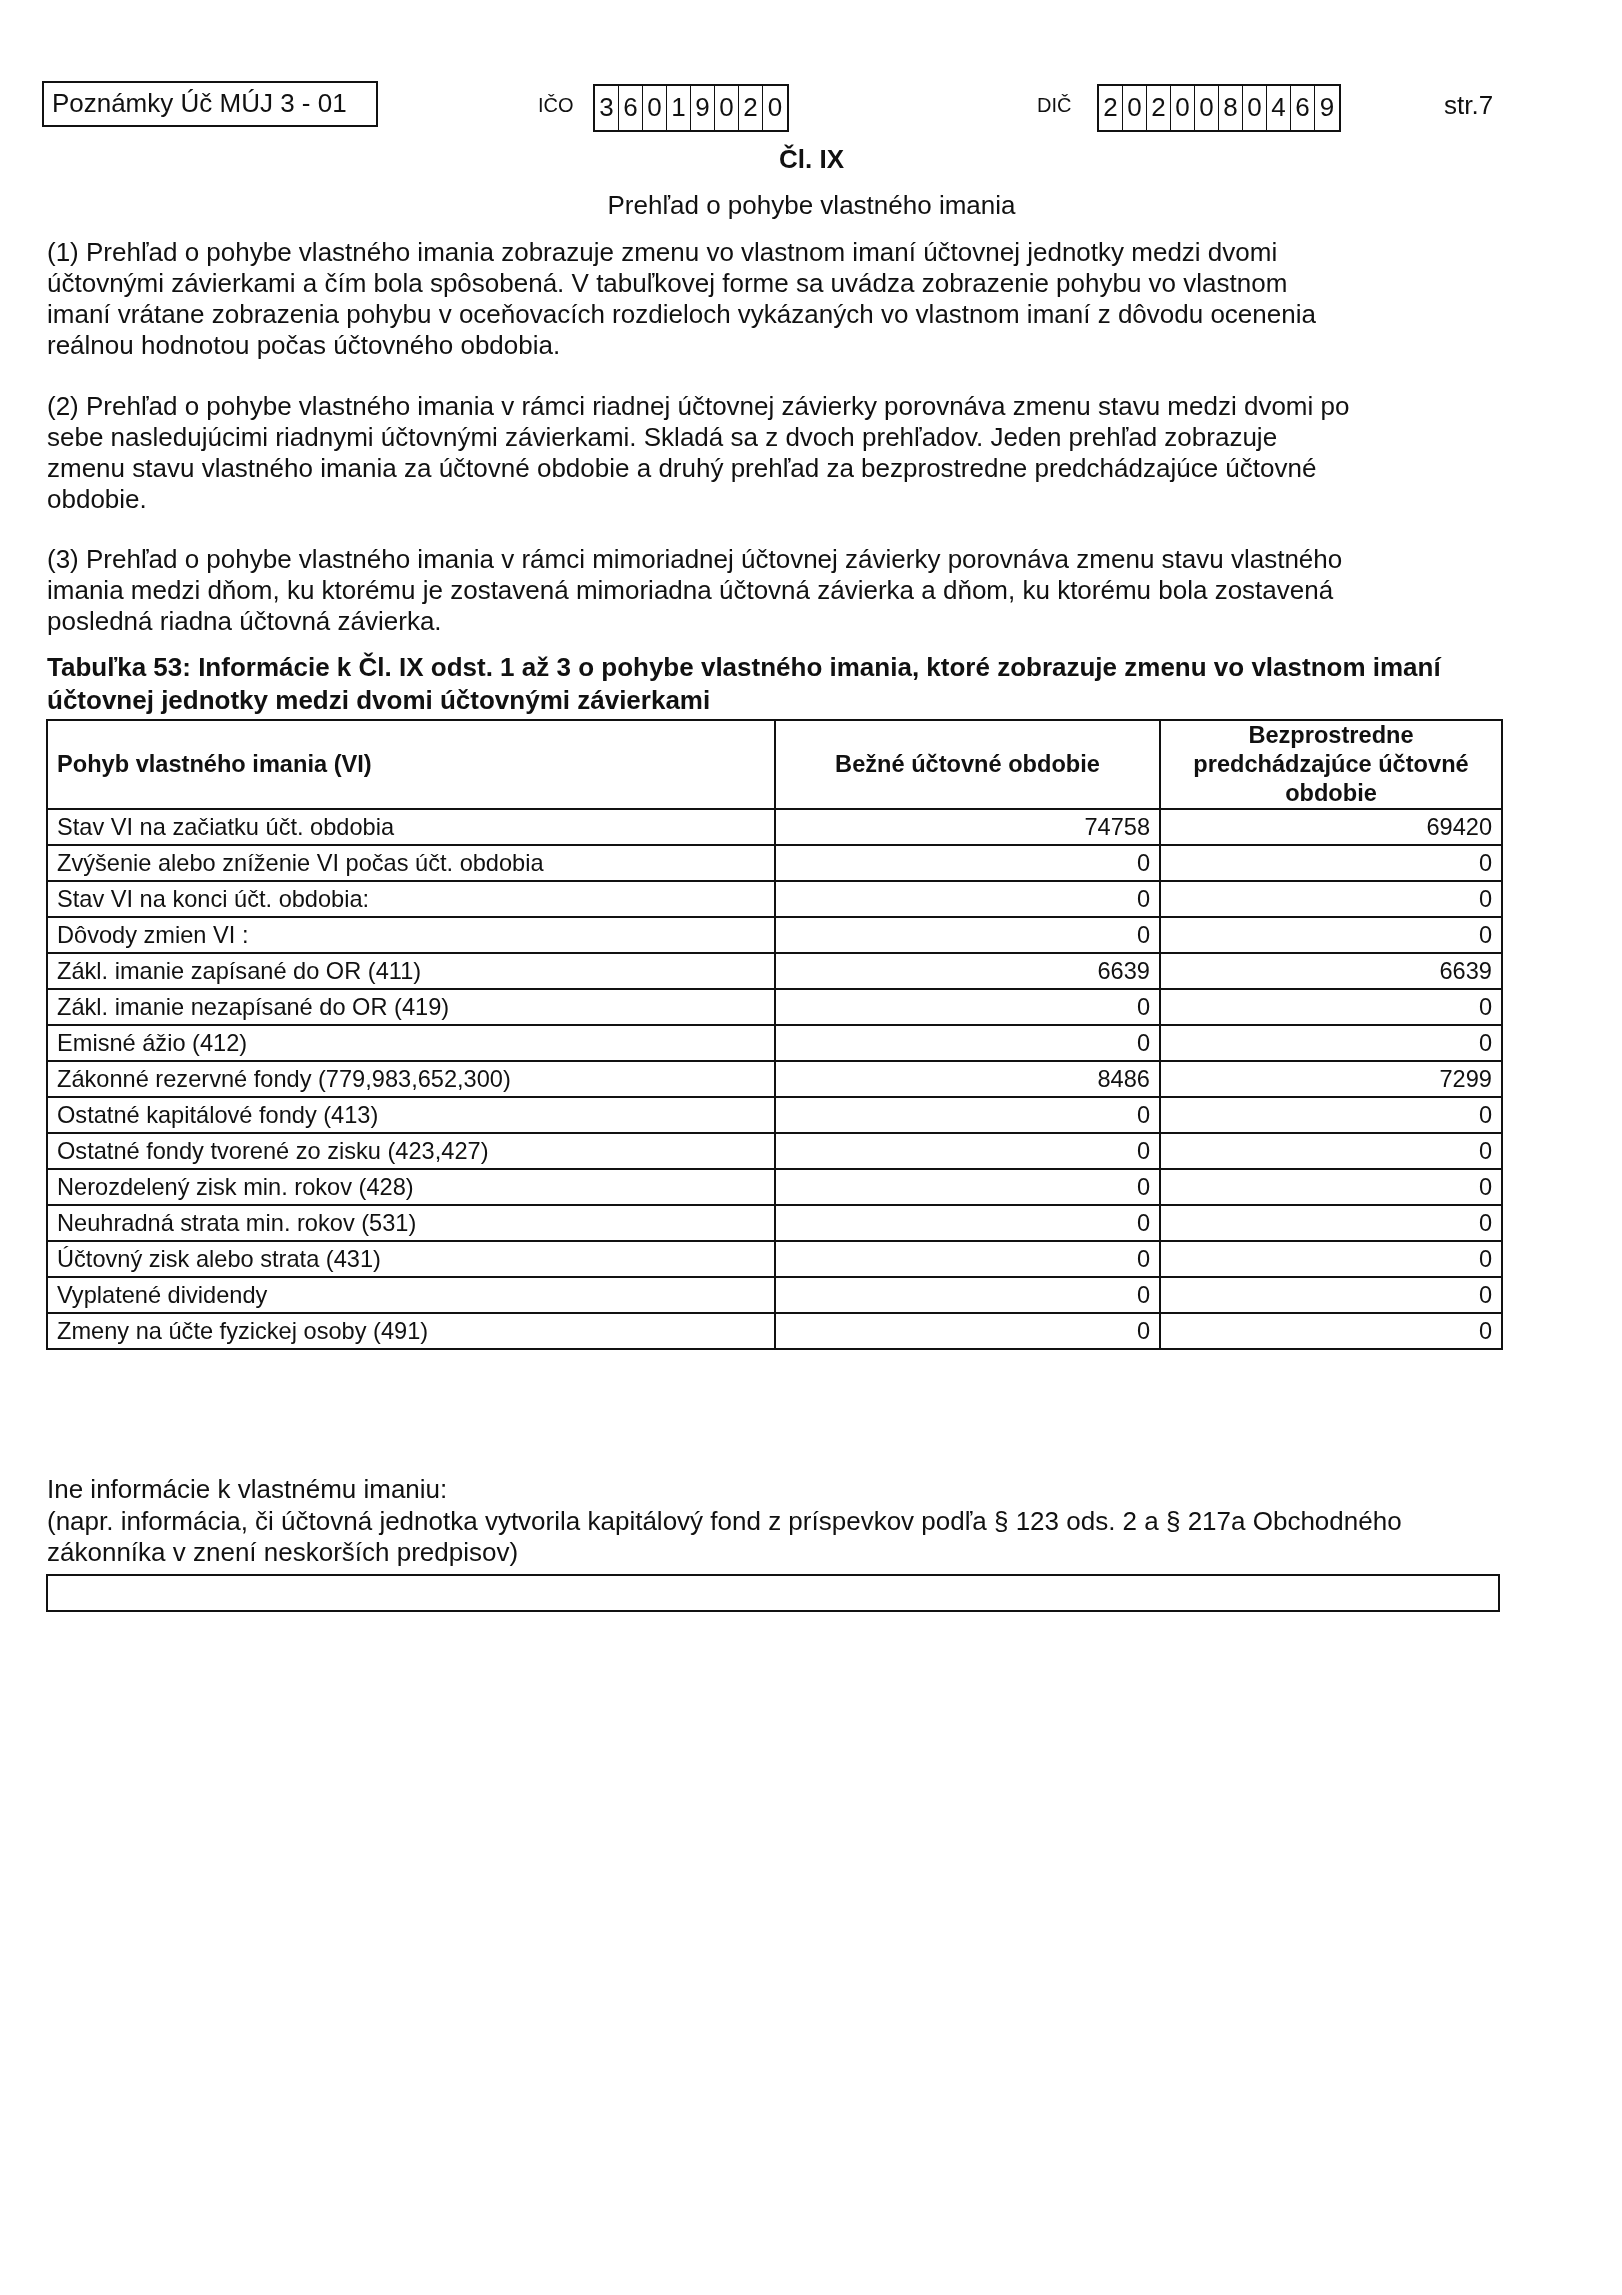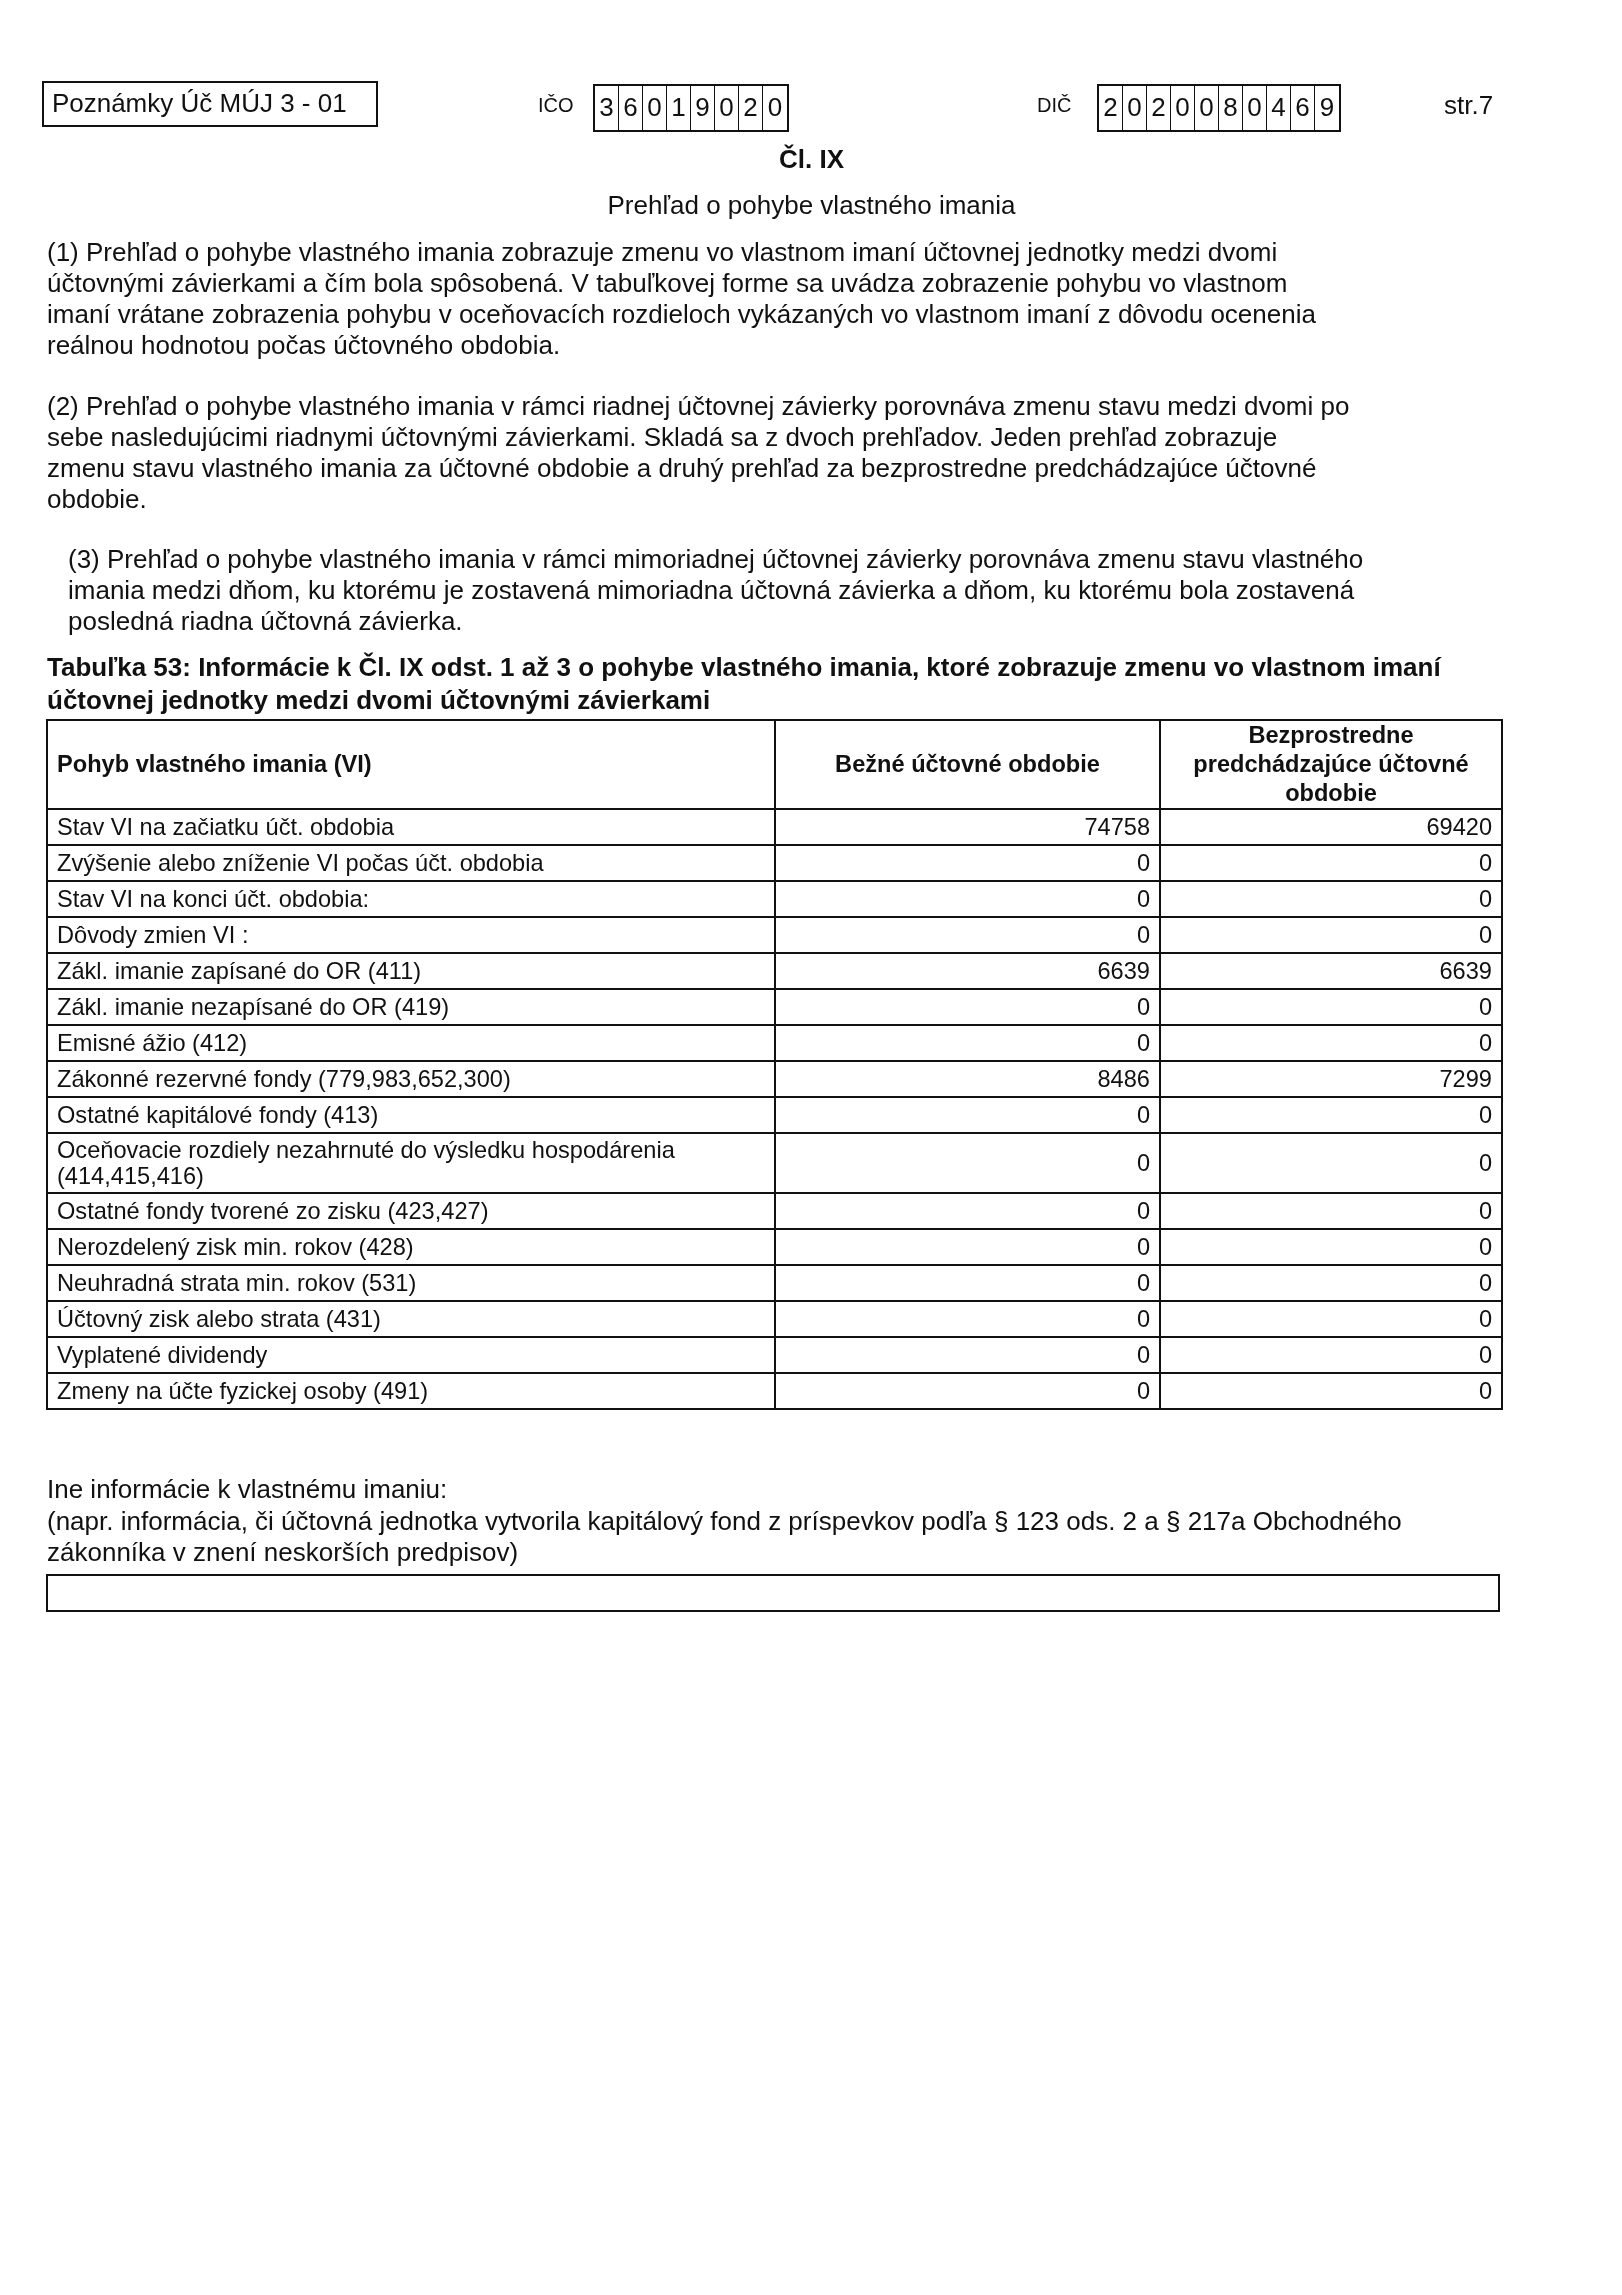--- a/index.html
+++ b/index.html
@@ -82,21 +82,21 @@
     <div class="digit-cell">9</div>
   </div>
 
 <div class="abs page-num" style="left:1444px; top:82px;">str.7</div>
 
 <div class="abs article-title">Čl. IX</div>
 <div class="abs article-subtitle">Prehľad o pohybe vlastného imania</div>
 
 <div class="abs para" style="top:237px;">(1) Prehľad o pohybe vlastného imania zobrazuje zmenu vo vlastnom imaní účtovnej jednotky medzi dvomi účtovnými závierkami a čím bola spôsobená. V tabuľkovej forme sa uvádza zobrazenie pohybu vo vlastnom imaní vrátane zobrazenia pohybu v oceňovacích rozdieloch vykázaných vo vlastnom imaní z dôvodu ocenenia reálnou hodnotou počas účtovného obdobia.</div>
 <div class="abs para" style="top:391px;">(2) Prehľad o pohybe vlastného imania v rámci riadnej účtovnej závierky porovnáva zmenu stavu medzi dvomi po sebe nasledujúcimi riadnymi účtovnými závierkami. Skladá sa z dvoch prehľadov. Jeden prehľad zobrazuje zmenu stavu vlastného imania za účtovné obdobie a druhý prehľad za bezprostredne predchádzajúce účtovné obdobie.</div>
-<div class="abs para" style="top:544px;margin-left:21px;">(3) Prehľad o pohybe vlastného imania v rámci mimoriadnej účtovnej závierky porovnáva zmenu stavu vlastného imania medzi dňom, ku ktorému je zostavená mimoriadna účtovná závierka a dňom, ku ktorému bola zostavená posledná riadna účtovná závierka.</div>
+<div class="abs para" style="top:544px;">(3) Prehľad o pohybe vlastného imania v rámci mimoriadnej účtovnej závierky porovnáva zmenu stavu vlastného imania medzi dňom, ku ktorému je zostavená mimoriadna účtovná závierka a dňom, ku ktorému bola zostavená posledná riadna účtovná závierka.</div>
 
 <div class="abs table-caption">Tabuľka 53: Informácie k Čl. IX odst. 1 až 3 o pohybe vlastného imania, ktoré zobrazuje zmenu vo vlastnom imaní účtovnej jednotky medzi dvomi účtovnými závierkami</div>
 
 <table class="vi">
   <colgroup>
     <col style="width:728px">
     <col style="width:385px">
     <col style="width:342px">
   </colgroup>
   <thead>
@@ -145,25 +145,20 @@
       <tr>
         <td>Zákonné rezervné fondy (779,983,652,300)</td>
         <td class="num">8486</td>
         <td class="num">7299</td>
       </tr>
       <tr>
         <td>Ostatné kapitálové fondy (413)</td>
         <td class="num">0</td>
         <td class="num">0</td>
       </tr>
-      <tr class="tall">
-        <td>Oceňovacie rozdiely nezahrnuté do výsledku hospodárenia (414,415,416)</td>
-        <td class="num">0</td>
-        <td class="num">0</td>
-      </tr>
       <tr>
         <td>Ostatné fondy tvorené zo zisku (423,427)</td>
         <td class="num">0</td>
         <td class="num">0</td>
       </tr>
       <tr>
         <td>Nerozdelený zisk min. rokov (428)</td>
         <td class="num">0</td>
         <td class="num">0</td>
       </tr>

